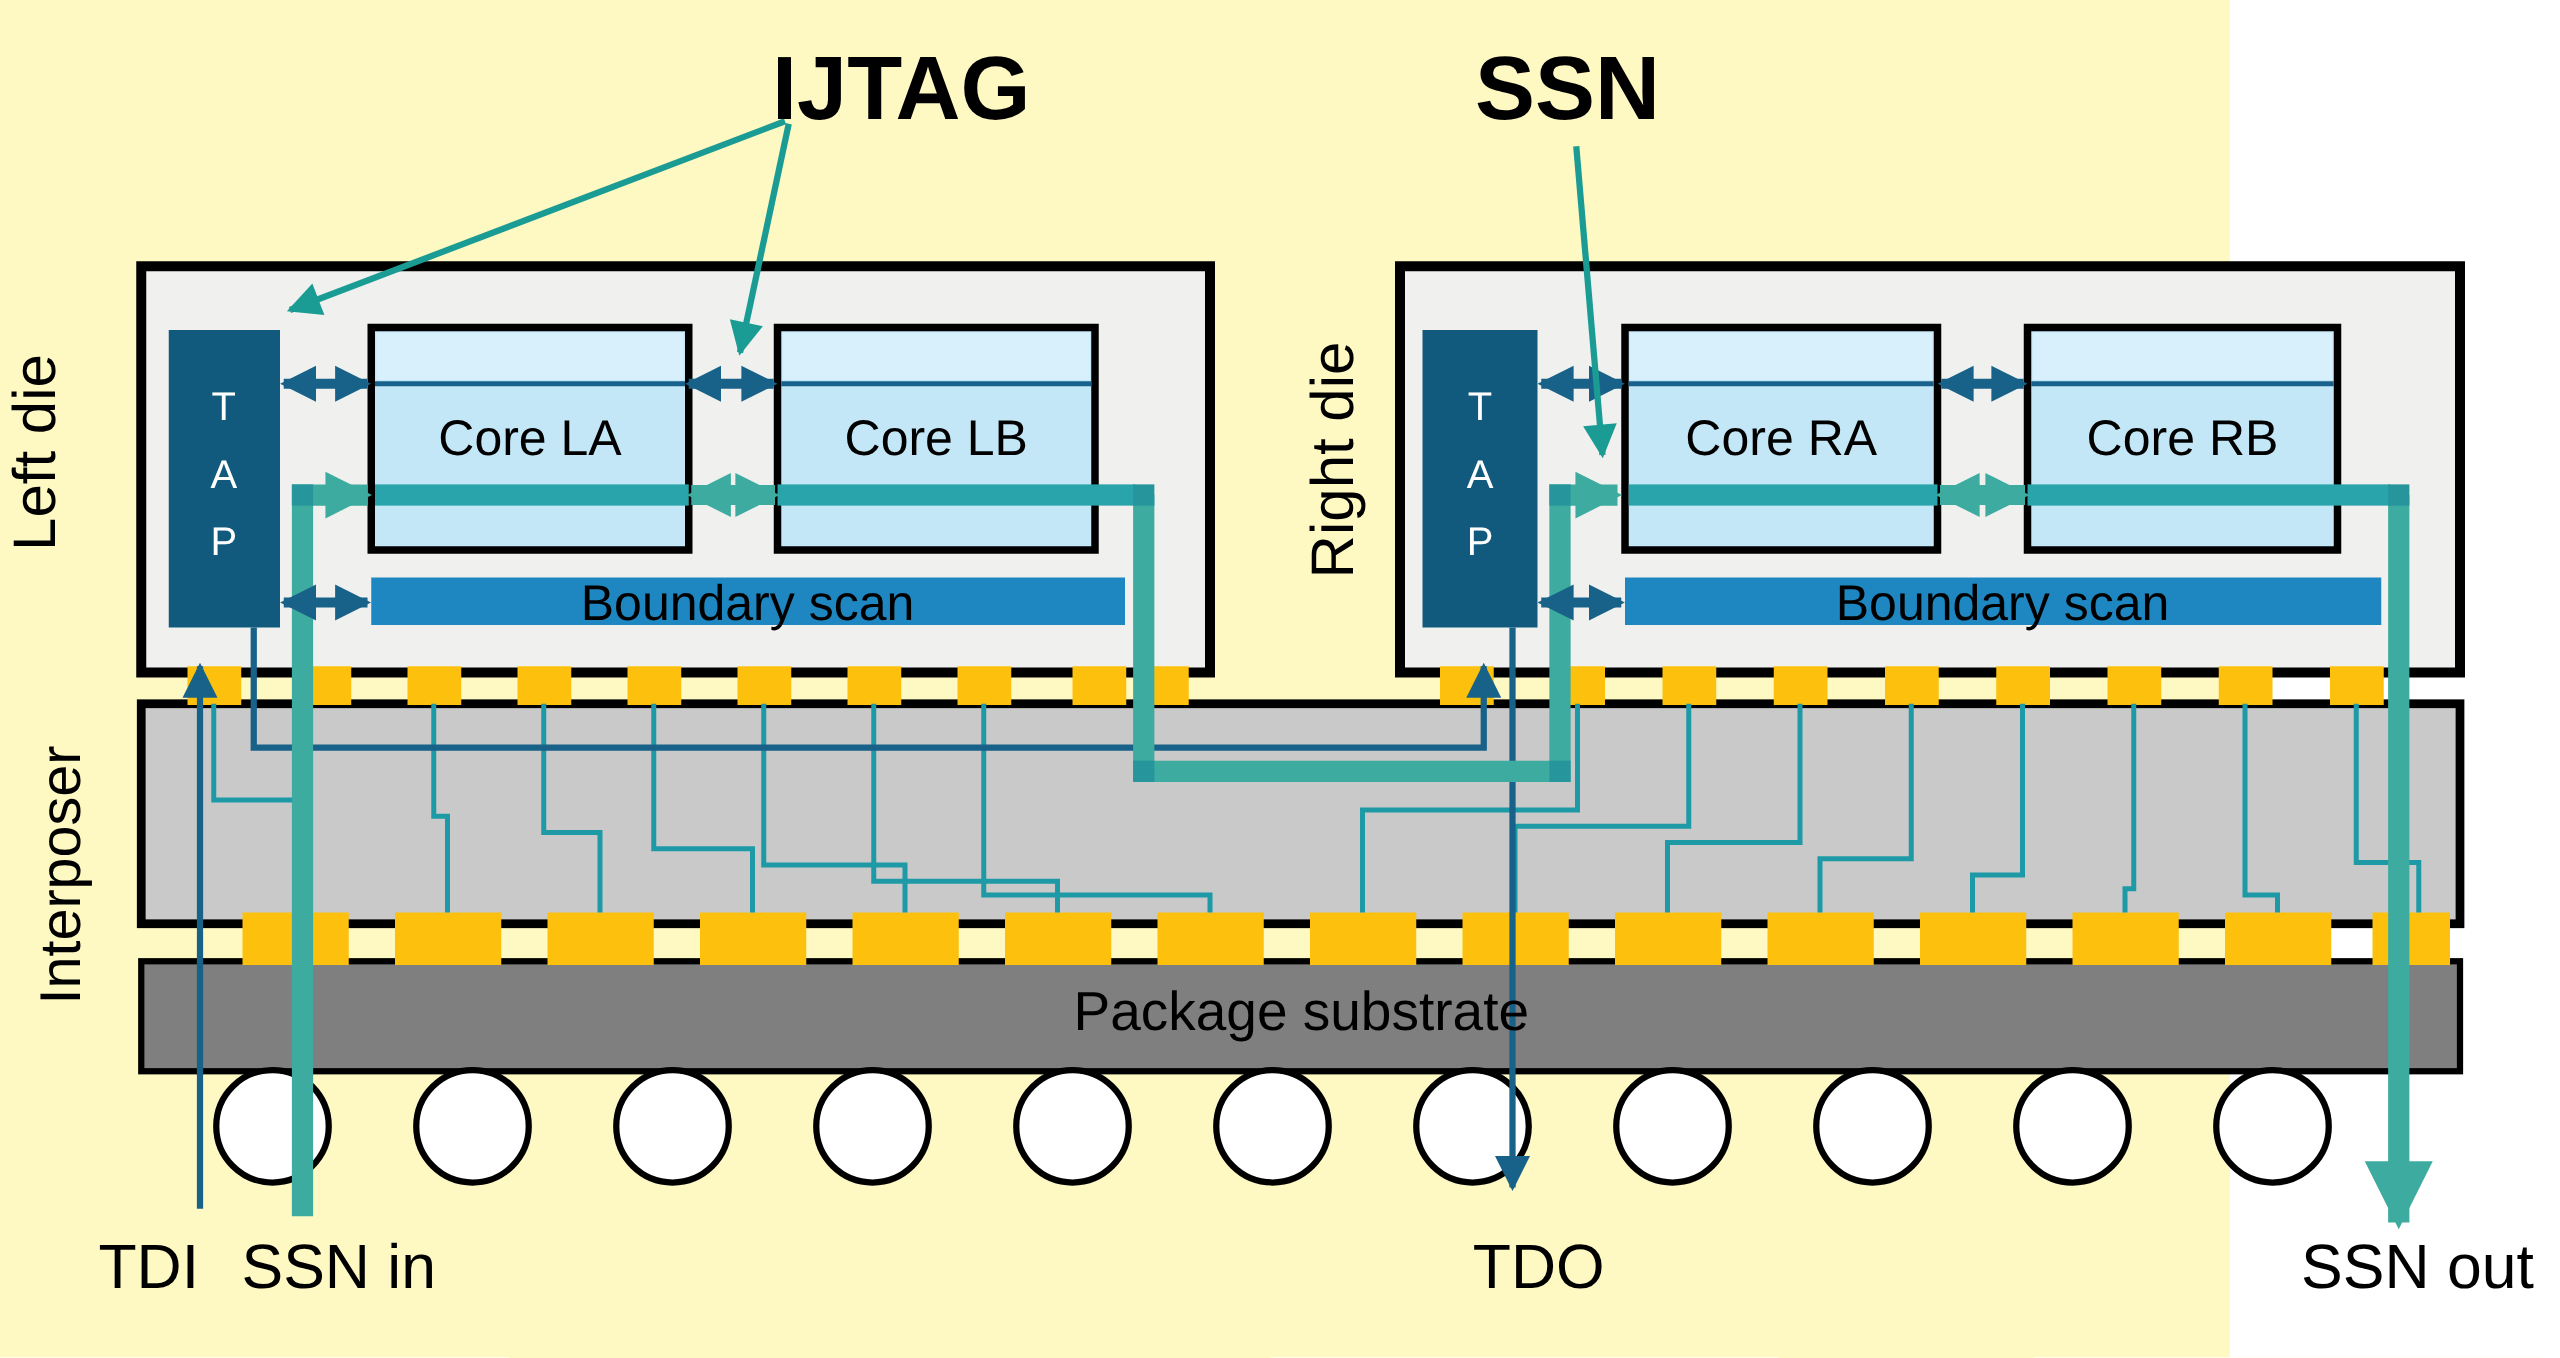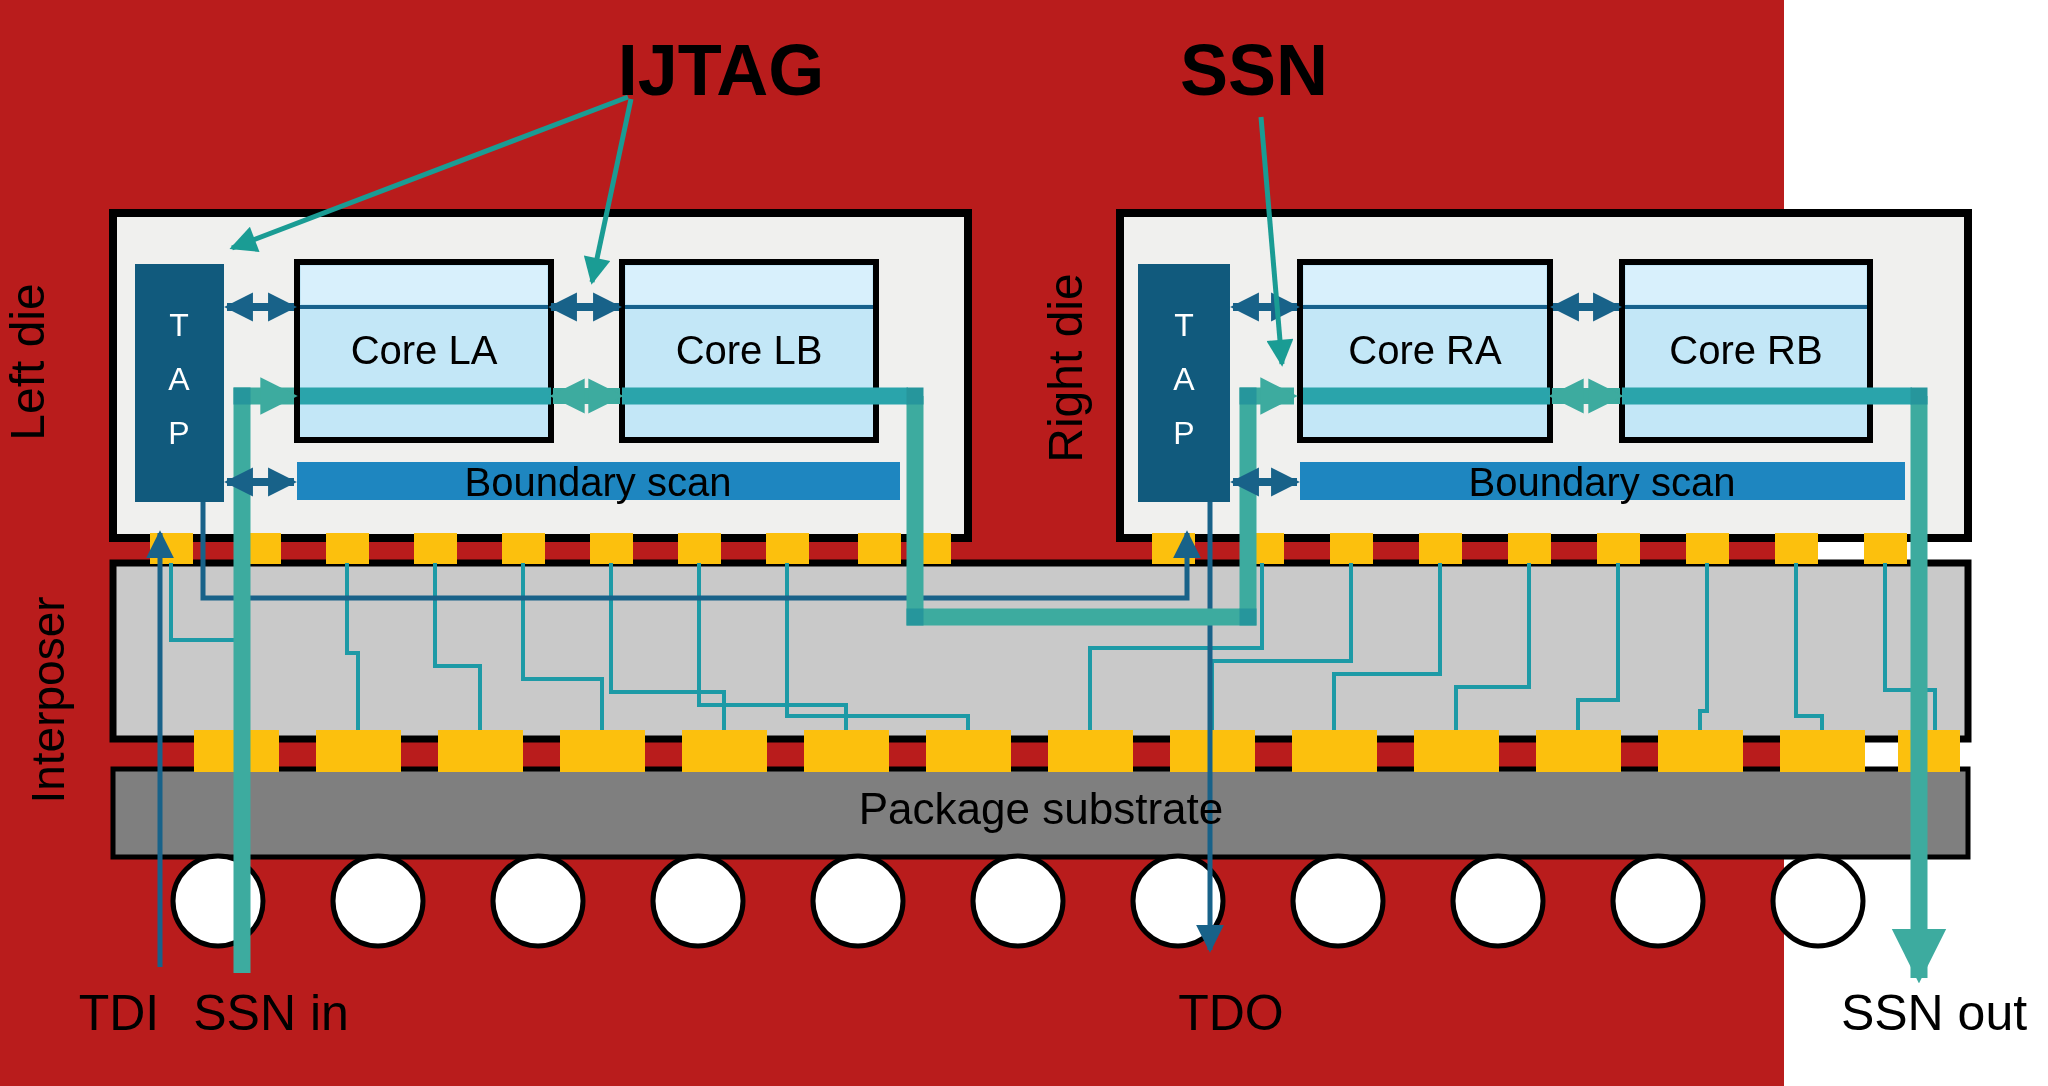--- a/index.html
+++ b/index.html
@@ -1,16 +1,16 @@
 <!DOCTYPE html>
 <html style="--ink: #000000; --die_fill: #f0f0ee; --tap_fill: #115a7d; --core_fill: #c3e7f7; --core_fill_light: #d8f0fc; --core_line: #17618c; --boundary_fill: #1e86c0; --bump_yellow: #fcc00d; --interposer_fill: #c9c9c9; --package_fill: #7f7f7f; --jtag_blue: #186289; --teal_band: #2aa4ab; --teal_bright: #3dab9f; --teal_overlap: #26969c; --teal_trace: #1d9aa6; --teal_annotation: #1a9c94;"><head>
 <meta charset="utf-8">
 <style>
   html, body { margin: 0; padding: 0; background: #ffffff; }
-  .stage { width: 1784px; height: 1086px; position: relative; background: #b91c1c; }
+  .stage { width: 1784px; height: 1086px; position: relative; background: #fef9c3; }
   svg { display: block; }
 
   text { font-family: "Liberation Sans", "DejaVu Sans", sans-serif; fill: var(--ink); }
   .t-title { font-size: 72px; font-weight: bold; text-anchor: middle; }
   .t-die   { font-size: 48px; text-anchor: middle; }
   .t-layer { font-size: 46px; text-anchor: middle; }
   .t-core  { font-size: 40px; text-anchor: middle; }
   .t-bs    { font-size: 40px; text-anchor: middle; }
   .t-pkg   { font-size: 44px; text-anchor: middle; }
   .t-port  { font-size: 50px; text-anchor: middle; }

